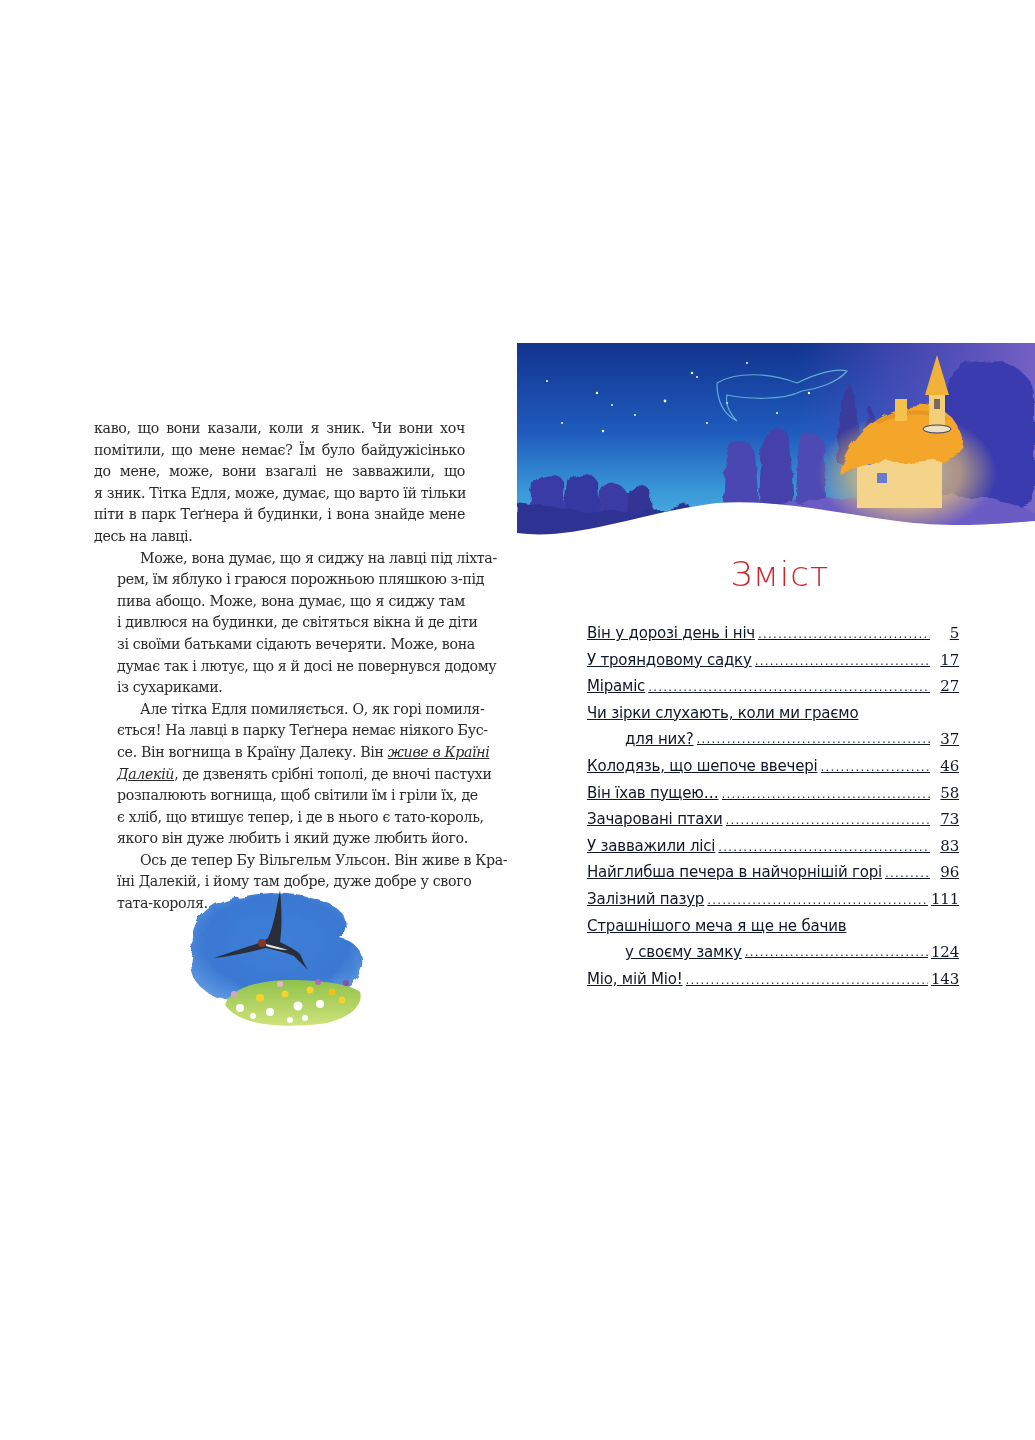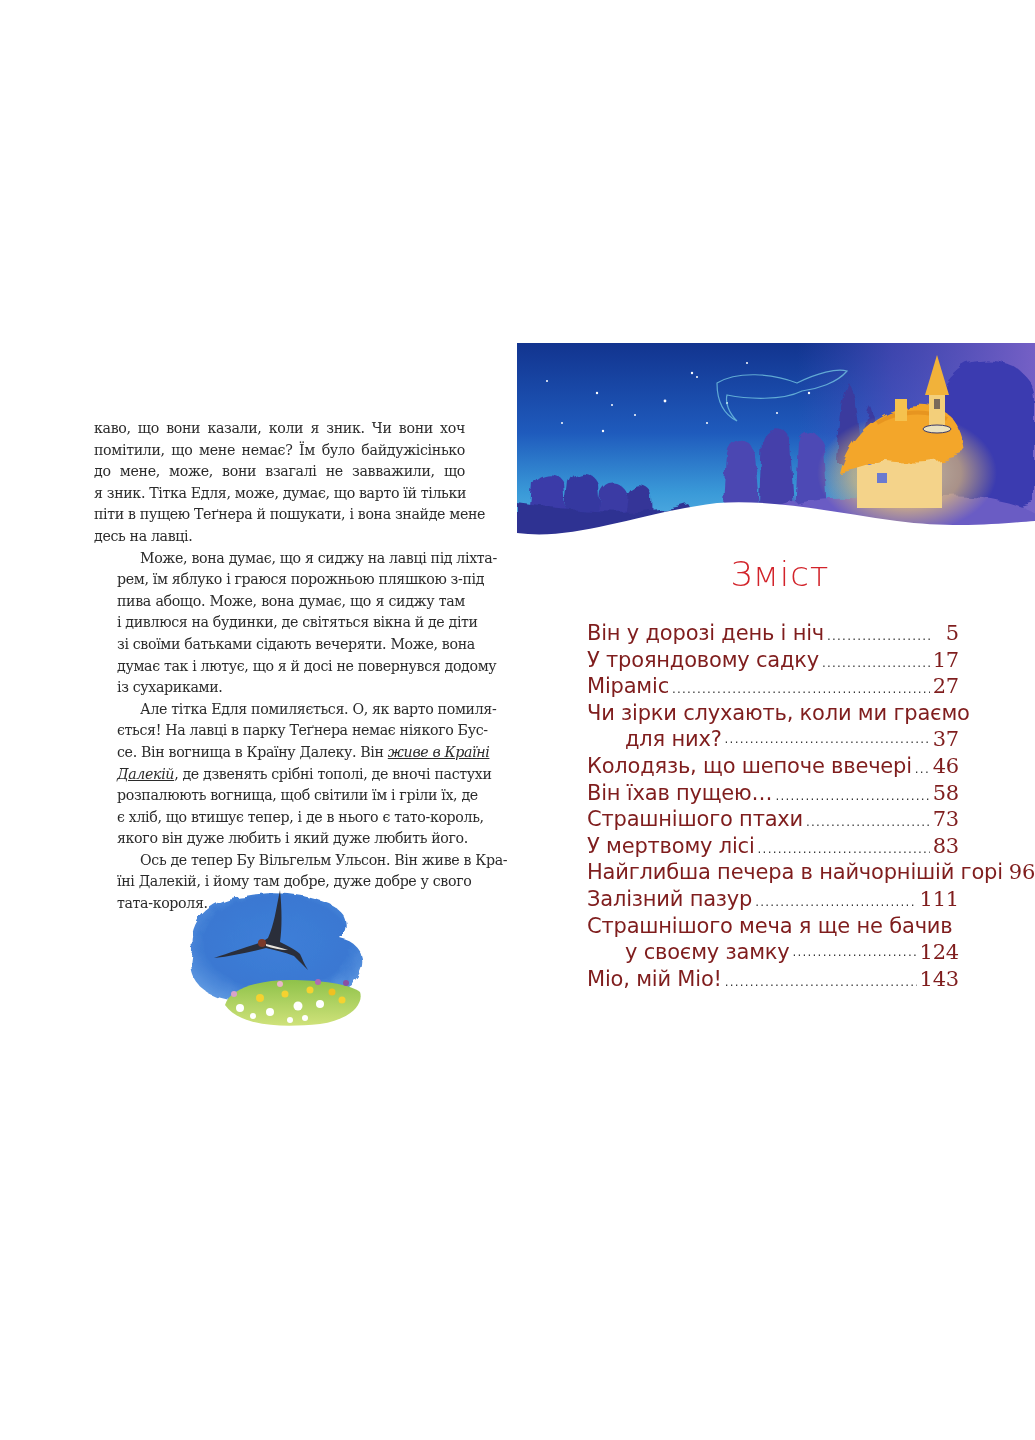--- a/index.html
+++ b/index.html
@@ -27,22 +27,23 @@
     overflow:hidden;
   }
 
   .toc-title {
     position:absolute; left:700px; top:552px; width:160px; height:44px;
     text-align:right;
   }
 
   .toc {
     position:absolute; left:587px; top:620px; width:372px;
-    font-family:"DejaVu Sans", sans-serif; font-size:21px; color:#7f1d1d;
+    font-family:"DejaVu Sans", sans-serif; font-size:15px; color:#0f172a;
     letter-spacing:-0.2px;
+    text-decoration:underline;
   }
   .toc-row {
     display:flex; align-items:baseline; height:26.6px; line-height:26.6px;
     white-space:nowrap;
   }
   .toc-row .t { flex:0 0 auto; }
   .toc-row .dots {
     flex:1 1 auto; overflow:hidden; margin:0 3px 0 3px; color:#333;
     letter-spacing:1.2px; font-size:12px;
   }
@@ -54,34 +55,34 @@
 </style>
 </head>
 <body>
 
 <div class="page-left">
   <p>
     <span class="line">каво, що вони казали, коли я зник. Чи вони хоч</span>
     <span class="line">помітили, що мене немає? Їм було байдужісінько</span>
     <span class="line">до мене, може, вони взагалі не завважили, що</span>
     <span class="line">я зник. Тітка Едля, може, думає, що варто їй тільки</span>
-    <span class="line">піти в пущею Теґнера й пошукати, і вона знайде мене</span>
+    <span class="line">піти в парк Теґнера й будинки, і вона знайде мене</span>
     <span class="line last">десь на лавці.</span>
   </p>
   <p class="indent">
     <span class="line" style="padding-left:23px">Може, вона думає, що я сиджу на лавці під ліхта-</span>
     <span class="line">рем, їм яблуко і граюся порожньою пляшкою з-під</span>
     <span class="line">пива абощо. Може, вона думає, що я сиджу там</span>
     <span class="line">і дивлюся на будинки, де світяться вікна й де діти</span>
     <span class="line">зі своїми батьками сідають вечеряти. Може, вона</span>
     <span class="line">думає так і лютує, що я й досі не повернувся додому</span>
     <span class="line last">із сухариками.</span>
   </p>
   <p class="indent">
-    <span class="line" style="padding-left:23px">Але тітка Едля помиляється. О, як варто помиля-</span>
+    <span class="line" style="padding-left:23px">Але тітка Едля помиляється. О, як горі помиля-</span>
     <span class="line">ється! На лавці в парку Теґнера немає ніякого Бус-</span>
     <span class="line"><span>се. Він вогнища в Країну Далеку. Він</span> <em>живе в Країні</em></span>
     <span class="line"><em>Далекій</em><span>, де дзвенять срібні тополі, де вночі пастухи</span></span>
     <span class="line">розпалюють вогнища, щоб світили їм і гріли їх, де</span>
     <span class="line">є хліб, що втишує тепер, і де в нього є тато-король,</span>
     <span class="line last">якого він дуже любить і який дуже любить його.</span>
   </p>
   <p class="indent">
     <span class="line" style="padding-left:23px">Ось де тепер Бу Вільгельм Ульсон. Він живе в Кра-</span>
     <span class="line">їні Далекій, і йому там добре, дуже добре у свого</span>
@@ -251,26 +252,26 @@
     <span class="t">Колодязь, що шепоче ввечері</span>
     <span class="dots"></span>
     <span class="pg">46</span>
   </div>
   <div class="toc-row">
     <span class="t">Він їхав пущею…</span>
     <span class="dots"></span>
     <span class="pg">58</span>
   </div>
   <div class="toc-row">
-    <span class="t">Страшнішого птахи</span>
+    <span class="t">Зачаровані птахи</span>
     <span class="dots"></span>
     <span class="pg">73</span>
   </div>
   <div class="toc-row">
-    <span class="t">У мертвому лісі</span>
+    <span class="t">У завважили лісі</span>
     <span class="dots"></span>
     <span class="pg">83</span>
   </div>
   <div class="toc-row">
     <span class="t">Найглибша печера в найчорнішій горі</span>
     <span class="dots"></span>
     <span class="pg">96</span>
   </div>
   <div class="toc-row">
     <span class="t">Залізний пазур</span>

